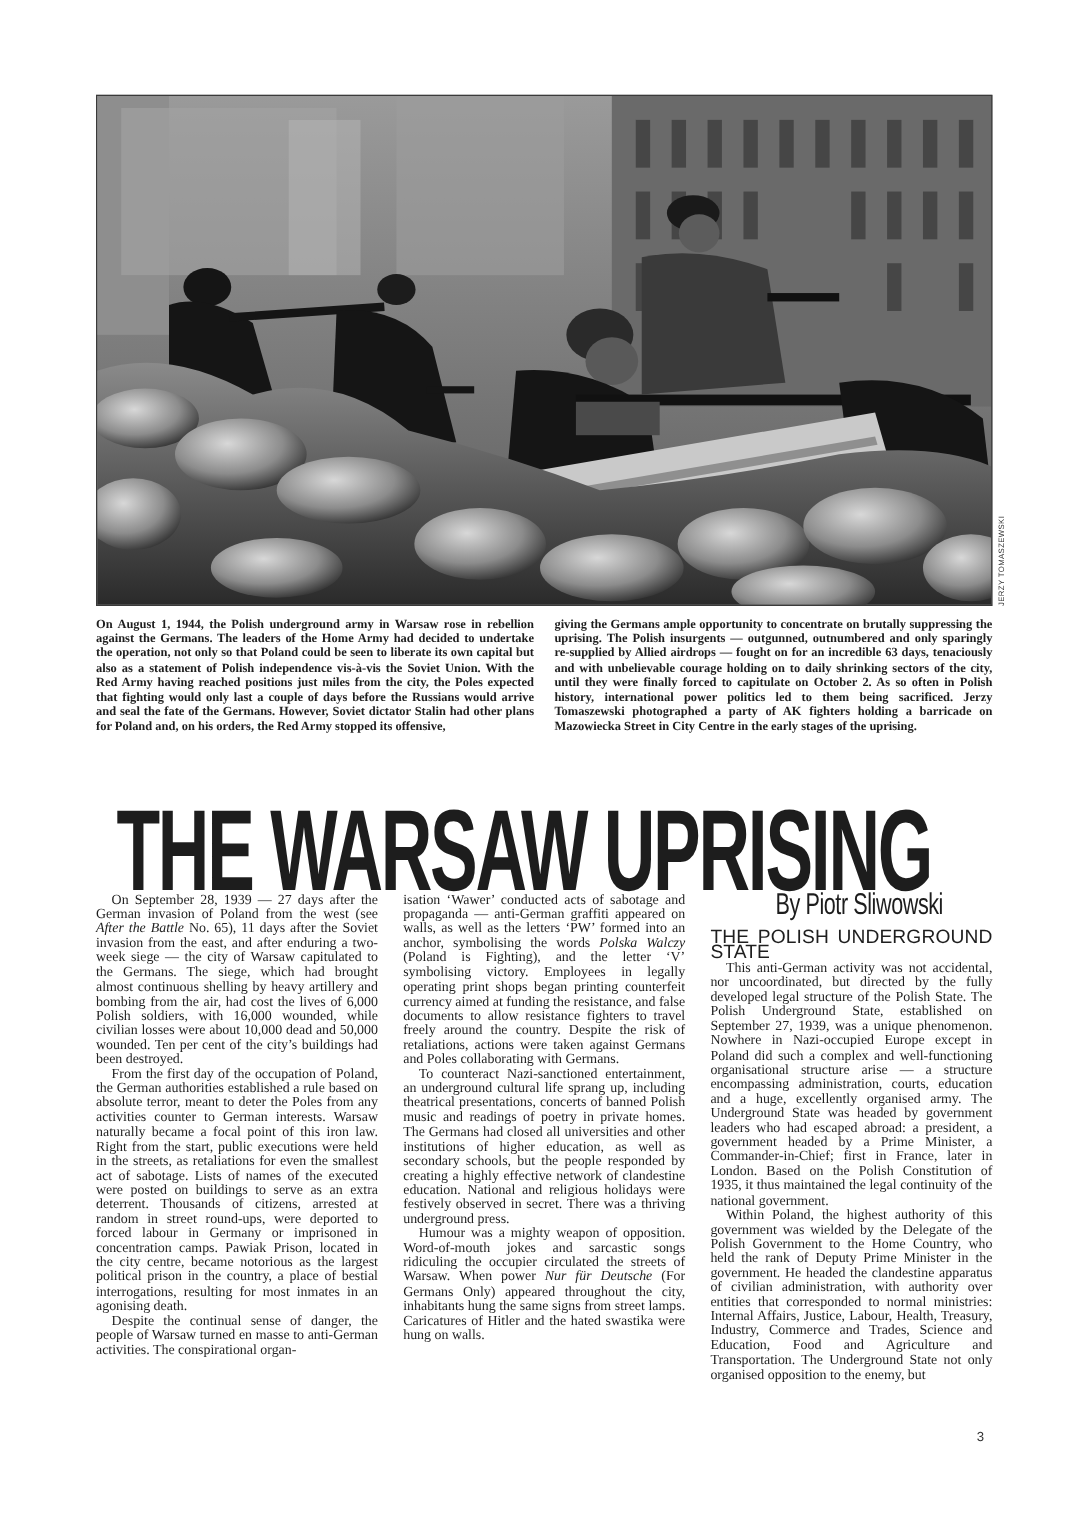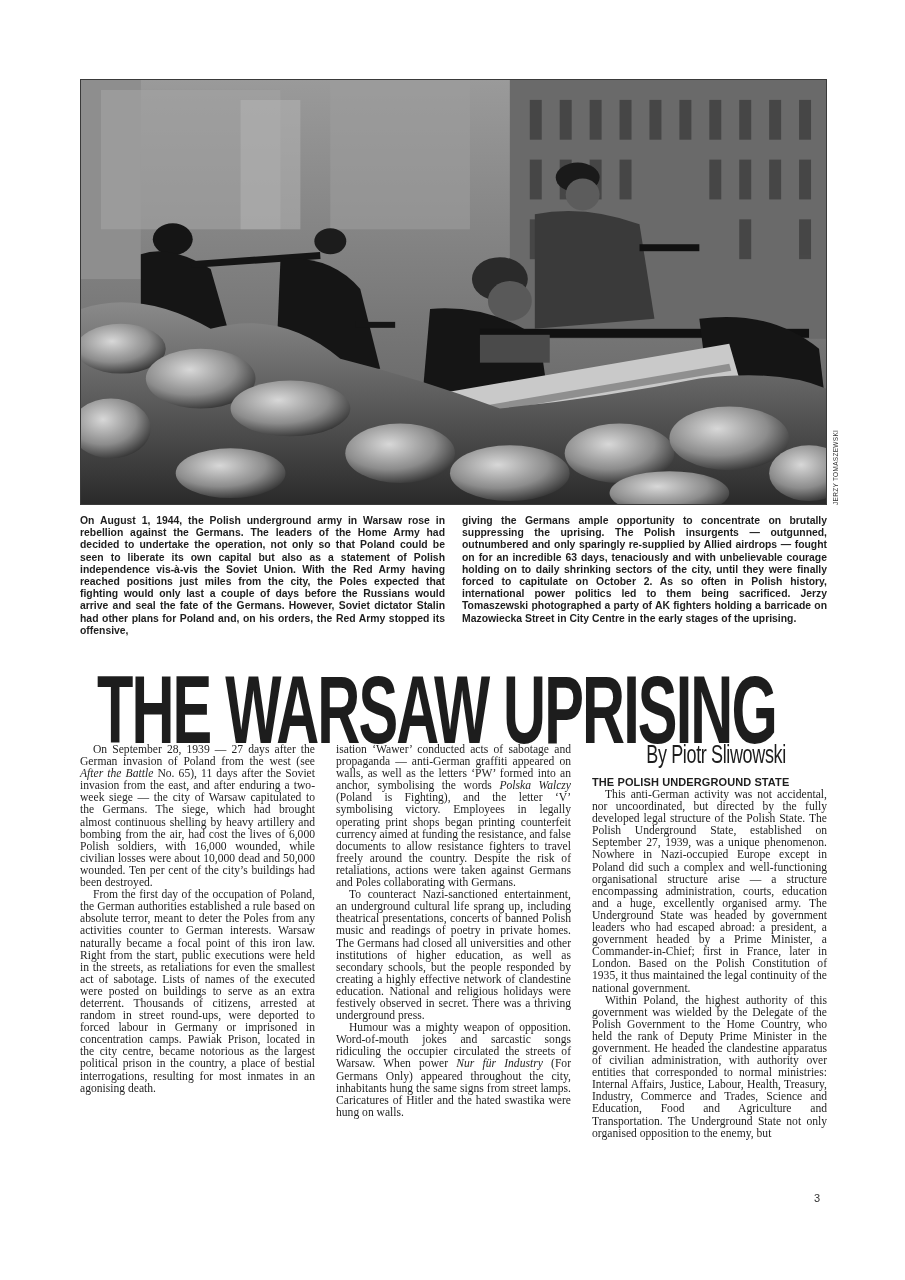--- a/index.html
+++ b/index.html
@@ -15,21 +15,21 @@
   .photo-credit {
     position: absolute; left: 832px; top: 505px;
     transform-origin: 0 0; transform: rotate(-90deg);
     font-family: "Liberation Sans", sans-serif; font-size: 6.5px; letter-spacing: 0.3px;
     color: #333; white-space: nowrap;
   }
 
   .caption {
     position: absolute; top: 515px; left: 80px; width: 747px;
     display: flex; gap: 17px;
-    font-family: Liberation Sans, sans-serif; font-weight: bold;
+    font-family: Liberation Serif, serif; font-weight: bold;
     font-size: 10.4px; line-height: 12.2px; color: #1e1e1e;
   }
   .caption .ccol { flex: 1; text-align: justify; hyphens: auto; }
 
   .headline {
     position: absolute; left: 80px; top: 648px; width: 760px; height: 90px;
     margin: 17px; overflow: hidden;
   }
   .headline span {
     display: inline-block; transform-origin: 0 0;
@@ -51,22 +51,22 @@
 
   .byline {
     text-align: left; margin: -4px 0 8px 0; height: 28px; overflow: hidden;
   }
   .byline span {
     display: inline-block; transform-origin: 100% 0; transform: scale(0.72, 1);
     font-family: "Liberation Sans", sans-serif; font-weight: normal;
     font-size: 25px; line-height: 28px; letter-spacing: -0.5px; color: #1d1d1d; white-space: nowrap;
   }
   .section-head {
-    font-family: "Liberation Sans", sans-serif; font-weight: bold;
-    font-size: 11px; line-height: 12px; margin: 0 0 1px 0; letter-spacing: 0.1px;
+    font-family: "Liberation Sans", sans-serif; font-weight: normal;
+    font-size: 16px; line-height: 12px; margin: 0 0 1px 0; letter-spacing: 0.1px;
   }
 
   .page-number {
     position: absolute; left: 814px; top: 1192px;
     font-family: "Liberation Sans", sans-serif; font-size: 11px; color: #333;
   }
 </style>
 </head>
 <body>
 
@@ -169,25 +169,26 @@
   <div class="ccol">On August 1, 1944, the Polish underground army in Warsaw rose in rebellion against the Germans. The leaders of the Home Army had decided to undertake the operation, not only so that Poland could be seen to liberate its own capital but also as a statement of Polish independence vis-à-vis the Soviet Union. With the Red Army having reached positions just miles from the city, the Poles expected that fighting would only last a couple of days before the Russians would arrive and seal the fate of the Germans. However, Soviet dictator Stalin had other plans for Poland and, on his orders, the Red Army stopped its offensive,</div>
   <div class="ccol">giving the Germans ample opportunity to concentrate on brutally suppressing the uprising. The Polish insurgents — outgunned, outnumbered and only sparingly re-supplied by Allied airdrops — fought on for an incredible 63 days, tenaciously and with unbelievable courage holding on to daily shrinking sectors of the city, until they were finally forced to capitulate on October 2. As so often in Polish history, international power politics led to them being sacrificed. Jerzy Tomaszewski photographed a party of AK fighters holding a barricade on Mazowiecka Street in City Centre in the early stages of the uprising.</div>
 </div>
 
 <h1 class="headline"><span>THE WARSAW UPRISING</span></h1>
 
 <div class="body-cols">
   <div class="bcol">
     <p><span>On September 28, 1939 — 27 days after the German invasion of Poland from the west (see </span><em>After the Battle</em><span> No. 65), 11 days after the Soviet invasion from the east, and after enduring a two-week siege — the city of Warsaw capitulated to the Germans. The siege, which had brought almost continuous shelling by heavy artillery and bombing from the air, had cost the lives of 6,000 Polish soldiers, with 16,000 wounded, while civilian losses were about 10,000 dead and 50,000 wounded. Ten per cent of the city’s buildings had been destroyed.</span></p>
     <p>From the first day of the occupation of Poland, the German authorities established a rule based on absolute terror, meant to deter the Poles from any activities counter to German interests. Warsaw naturally became a focal point of this iron law. Right from the start, public executions were held in the streets, as retaliations for even the smallest act of sabotage. Lists of names of the executed were posted on buildings to serve as an extra deterrent. Thousands of citizens, arrested at random in street round-ups, were deported to forced labour in Germany or imprisoned in concentration camps. Pawiak Prison, located in the city centre, became notorious as the largest political prison in the country, a place of bestial interrogations, resulting for most inmates in an agonising death.</p>
+    <p>Despite the continual sense of danger, the people of Warsaw turned en masse to anti-German activities. The conspirational organ-</p>
   </div>
   <div class="bcol">
     <p class="noindent" style="text-indent:0"><span>isation ‘Wawer’ conducted acts of sabotage and propaganda — anti-German graffiti appeared on walls, as well as the letters ‘PW’ formed into an anchor, symbolising the words </span><em>Polska Walczy</em><span> (Poland is Fighting), and the letter ‘V’ symbolising victory. Employees in legally operating print shops began printing counterfeit currency aimed at funding the resistance, and false documents to allow resistance fighters to travel freely around the country. Despite the risk of retaliations, actions were taken against Germans and Poles collaborating with Germans.</span></p>
     <p>To counteract Nazi-sanctioned entertainment, an underground cultural life sprang up, including theatrical presentations, concerts of banned Polish music and readings of poetry in private homes. The Germans had closed all universities and other institutions of higher education, as well as secondary schools, but the people responded by creating a highly effective network of clandestine education. National and religious holidays were festively observed in secret. There was a thriving underground press.</p>
-    <p><span>Humour was a mighty weapon of opposition. Word-of-mouth jokes and sarcastic songs ridiculing the occupier circulated the streets of Warsaw. When power </span><em>Nur für Industry</em><span> (For Germans Only) appeared throughout the city, inhabitants hung the same signs from street lamps. Caricatures of Hitler and the hated swastika were hung on walls.</span></p>
+    <p><span>Humour was a mighty weapon of opposition. Word-of-mouth jokes and sarcastic songs ridiculing the occupier circulated the streets of Warsaw. When power </span><em>Nur für Deutsche</em><span> (For Germans Only) appeared throughout the city, inhabitants hung the same signs from street lamps. Caricatures of Hitler and the hated swastika were hung on walls.</span></p>
   </div>
   <div class="bcol">
     <div class="byline"><span>By Piotr Sliwowski</span></div>
     <div class="section-head">THE POLISH UNDERGROUND STATE</div>
     <p>This anti-German activity was not accidental, nor uncoordinated, but directed by the fully developed legal structure of the Polish State. The Polish Underground State, established on September 27, 1939, was a unique phenomenon. Nowhere in Nazi-occupied Europe except in Poland did such a complex and well-functioning organisational structure arise — a structure encompassing administration, courts, education and a huge, excellently organised army. The Underground State was headed by government leaders who had escaped abroad: a president, a government headed by a Prime Minister, a Commander-in-Chief; first in France, later in London. Based on the Polish Constitution of 1935, it thus maintained the legal continuity of the national government.</p>
     <p>Within Poland, the highest authority of this government was wielded by the Delegate of the Polish Government to the Home Country, who held the rank of Deputy Prime Minister in the government. He headed the clandestine apparatus of civilian administration, with authority over entities that corresponded to normal ministries: Internal Affairs, Justice, Labour, Health, Treasury, Industry, Commerce and Trades, Science and Education, Food and Agriculture and Transportation. The Underground State not only organised opposition to the enemy, but</p>
   </div>
 </div>
 
 <div class="page-number">3</div>

